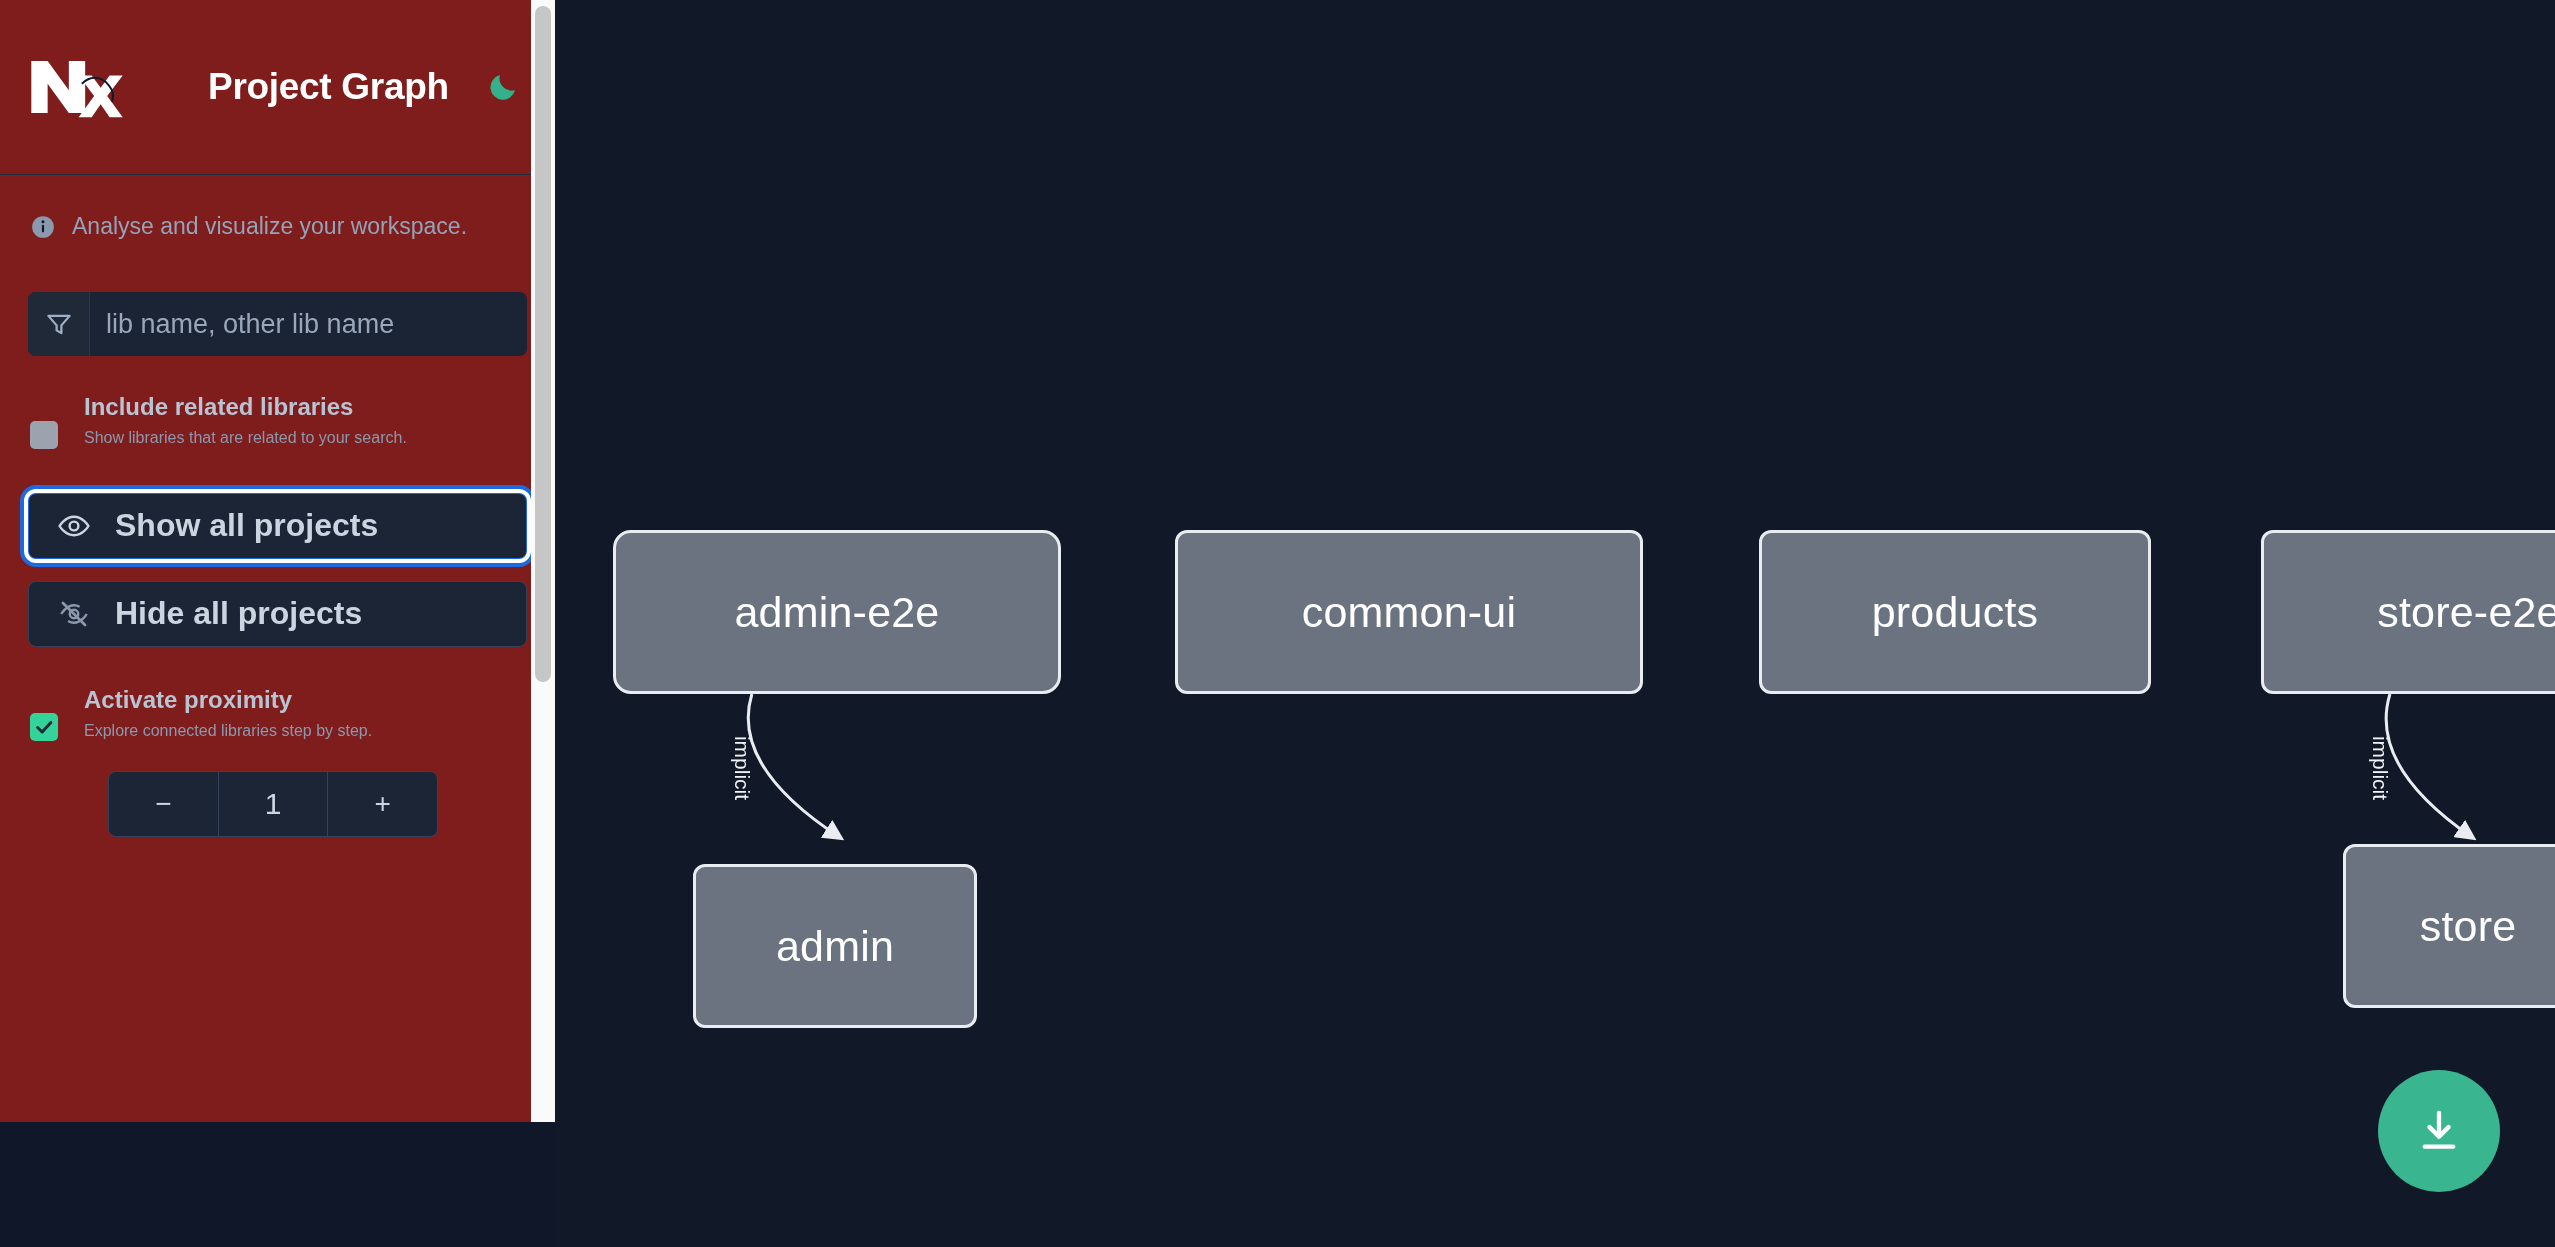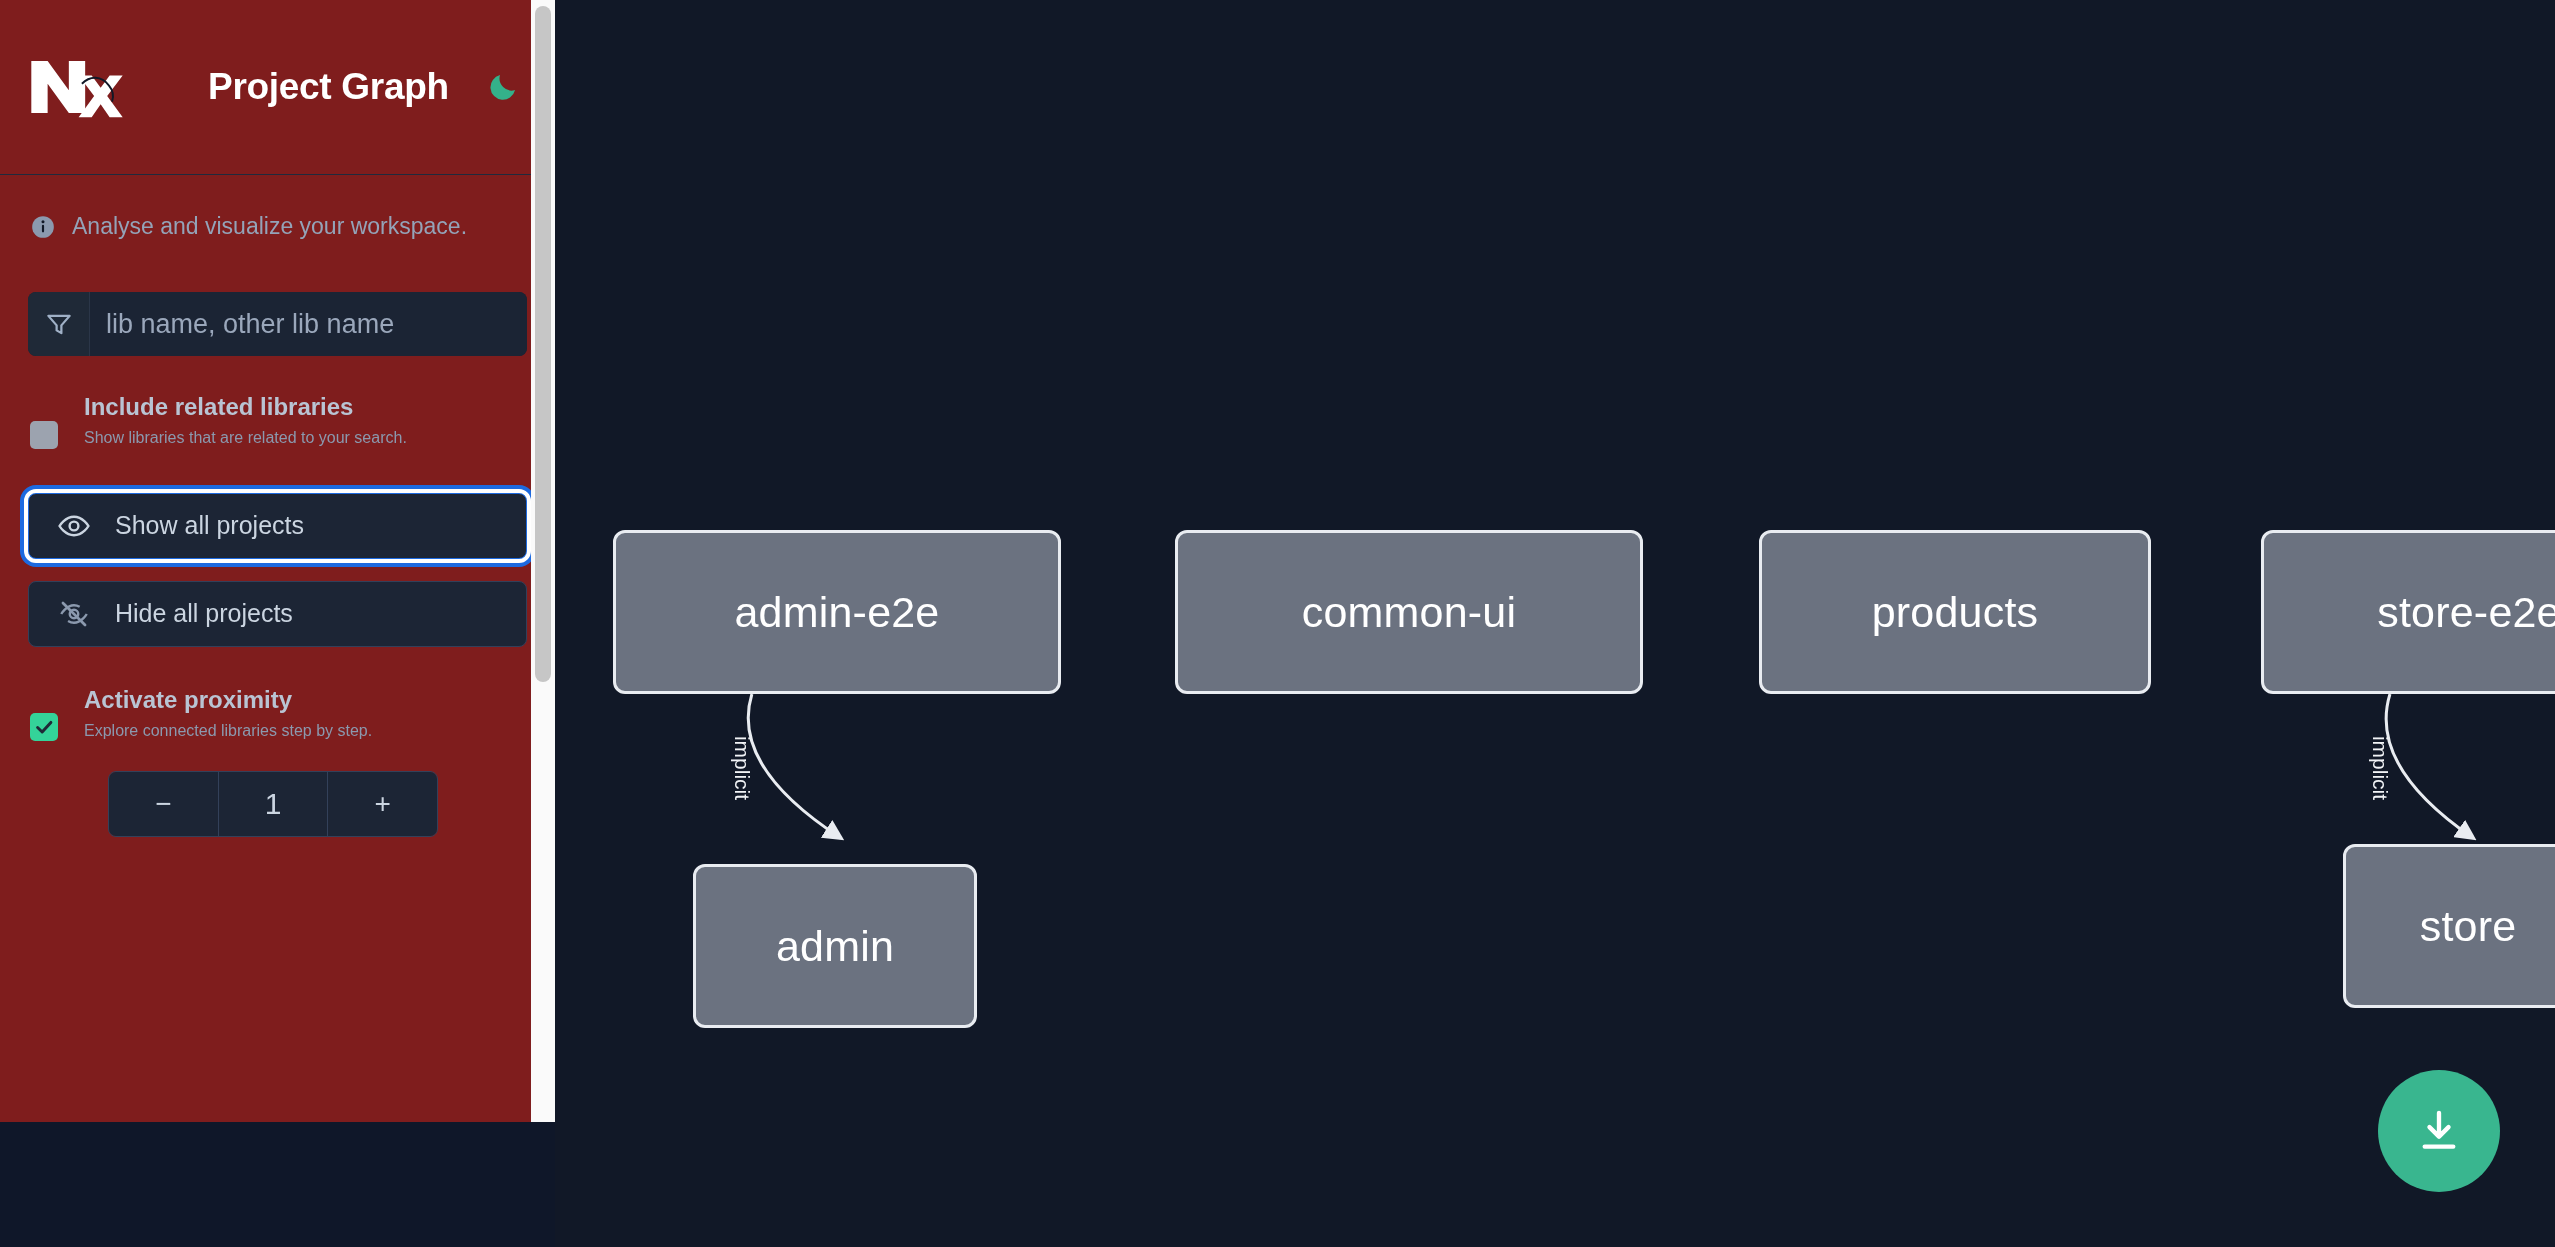--- a/index.html
+++ b/index.html
@@ -89,21 +89,21 @@
     position: relative;
     display: flex; align-items: center;
     height: 66px; margin-top: 22px;
     background: #1c2535;
     border: 1px solid #32405a;
     border-radius: 8px;
     padding-left: 28px;
     cursor: pointer;
   }
   .btn .btn-icon { flex: 0 0 34px; width: 34px; height: 34px; display:flex; align-items:center; }
-  .btn .btn-label { margin-left: 24px; font-size: 25px; font-weight: 400; color: #cbd5e1; }
+  .btn .btn-label { margin-left: 24px; font-size: 32px; font-weight: 700; color: #cbd5e1; }
   .btn.focused {
     outline: 4px solid #ffffff;
     box-shadow: 0 0 0 8px #1d6ae0;
     border-color: #1d6ae0;
   }
   #btn-show { margin-top: 44px; }
 
   
   .stepper {
     margin-top: 30px;
@@ -279,21 +279,21 @@
           <path d="M 0 0 L 10 5 L 0 10 z" fill="#e9ecf1"></path>
         </marker>
       </defs>
       <g id="edge-layer">
           <path d="M 196.88 694 Q 174.88 766 285.68 838" fill="none" stroke="#e9ecf1" stroke-width="3" marker-end="url(#arrow)"></path>
           <path d="M 1834.96 694 Q 1812.96 766 1918 838" fill="none" stroke="#e9ecf1" stroke-width="3" marker-end="url(#arrow)"></path>
         </g>
     </svg>
 
     <div id="node-layer">
-        <div class="node" style="left: 58px; top: 530px; width: 448px; height: 164px;">admin-e2e</div>
+        <div class="node" style="left: 58px; top: 530px; width: 448px; height: 164px; border-radius: 18px;">admin-e2e</div>
         <div class="node" style="left: 620px; top: 530px; width: 468px; height: 164px;">common-ui</div>
         <div class="node" style="left: 1204px; top: 530px; width: 392px; height: 164px;">products</div>
         <div class="node" style="left: 1706px; top: 530px; width: 416px; height: 164px;">store-e2e</div>
         <div class="node" style="left: 138px; top: 864px; width: 284px; height: 164px;">admin</div>
         <div class="node" style="left: 1788px; top: 844px; width: 250px; height: 164px;">store</div>
       </div>
     <div id="label-layer">
         <div class="edge-label" style="left: 154.88px; top: 756px; transform: rotate(90deg);">implicit</div>
         <div class="edge-label" style="left: 1792.96px; top: 756px; transform: rotate(90deg);">implicit</div>
       </div>

